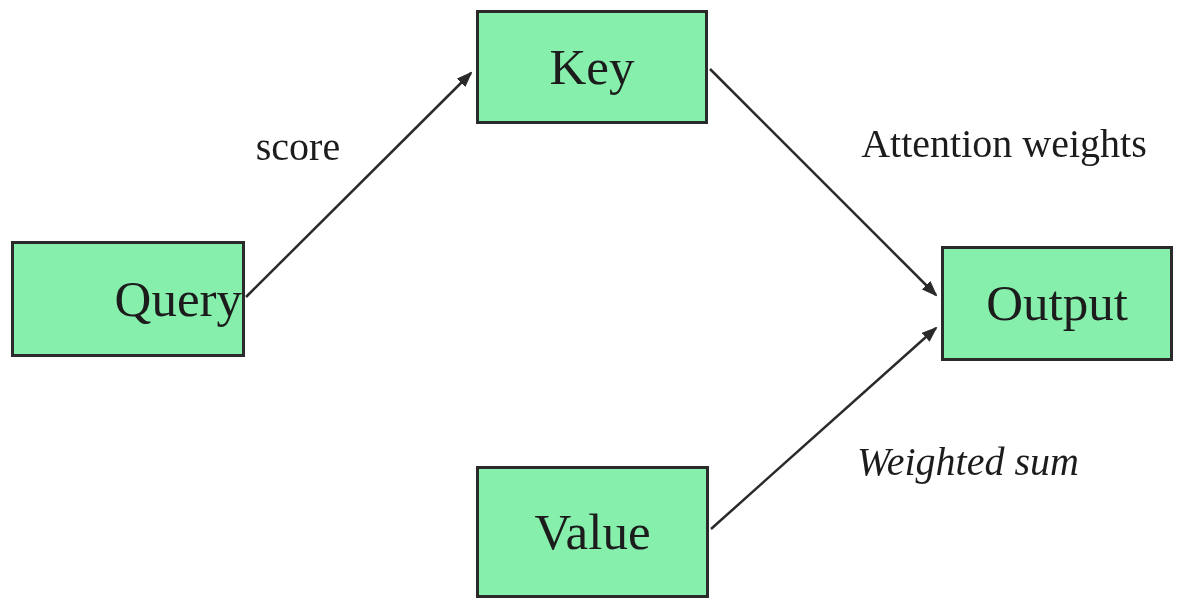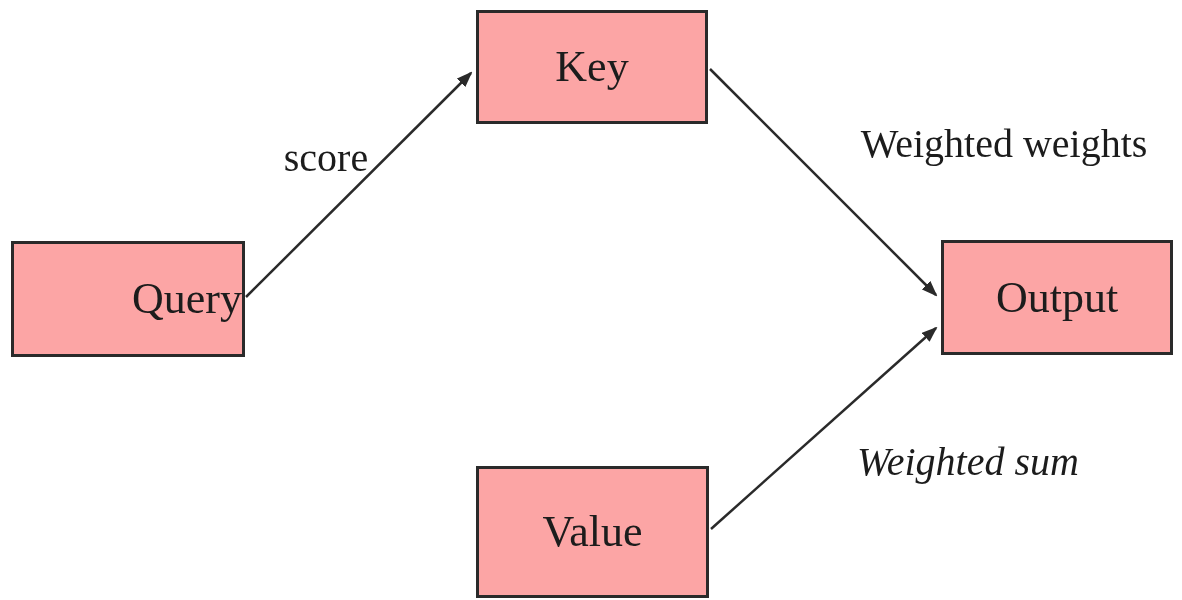--- a/index.html
+++ b/index.html
@@ -24,40 +24,40 @@
     height: 600px;
   }
   .edges-svg line {
     stroke: #2a2a2a;
     stroke-width: 2.5;
   }
   .node {
     position: absolute;
     box-sizing: border-box;
     border: 3px solid #2a2a2a;
-    background: #fca5a5;
+    background: #86efac;
     display: flex;
     align-items: center;
     justify-content: center;
-    font-size: 44px;
+    font-size: 51px;
     line-height: 1;
     white-space: nowrap;
   }
   .node-query  { left: 11px;  top: 241px; width: 234px; height: 116px; justify-content: flex-end; }
   .node-key    { left: 476px; top: 10px;  width: 232px; height: 114px; }
-  .node-output { left: 941px; top: 240px; width: 232px; height: 115px; }
+  .node-output { left: 941px; top: 246px; width: 232px; height: 115px; }
   .node-value  { left: 476px; top: 466px; width: 233px; height: 132px; font-family: Liberation Serif, serif; }
   .edge-label {
     position: absolute;
     font-size: 40px;
     line-height: 1;
     white-space: nowrap;
     transform: translate(-50%, -50%);
   }
-  .label-score             { left: 298px;  top: 158px; margin-left: 28px; }
+  .label-score             { left: 298px;  top: 147px; }
   .label-attention-weights { left: 1004px; top: 144px; }
   .label-weighted-sum      { left: 968px;  top: 462px; font-style: italic; }
 </style>
 </head>
 <body>
 
 <div class="canvas">
 
   <svg class="edges-svg" viewBox="0 0 1182 600" xmlns="http://www.w3.org/2000/svg">
     <defs>
@@ -81,17 +81,17 @@
   <div class="node node-output">
     <span>Output</span>
   </div>
 
   <div class="node node-value">
     <span>Value</span>
   </div>
 
   <div class="edge-label label-score">score</div>
 
-  <div class="edge-label label-attention-weights">Weighted weights</div>
+  <div class="edge-label label-attention-weights">Attention weights</div>
 
   <div class="edge-label label-weighted-sum">Weighted sum</div>
 
 </div>
 
 </body></html>

